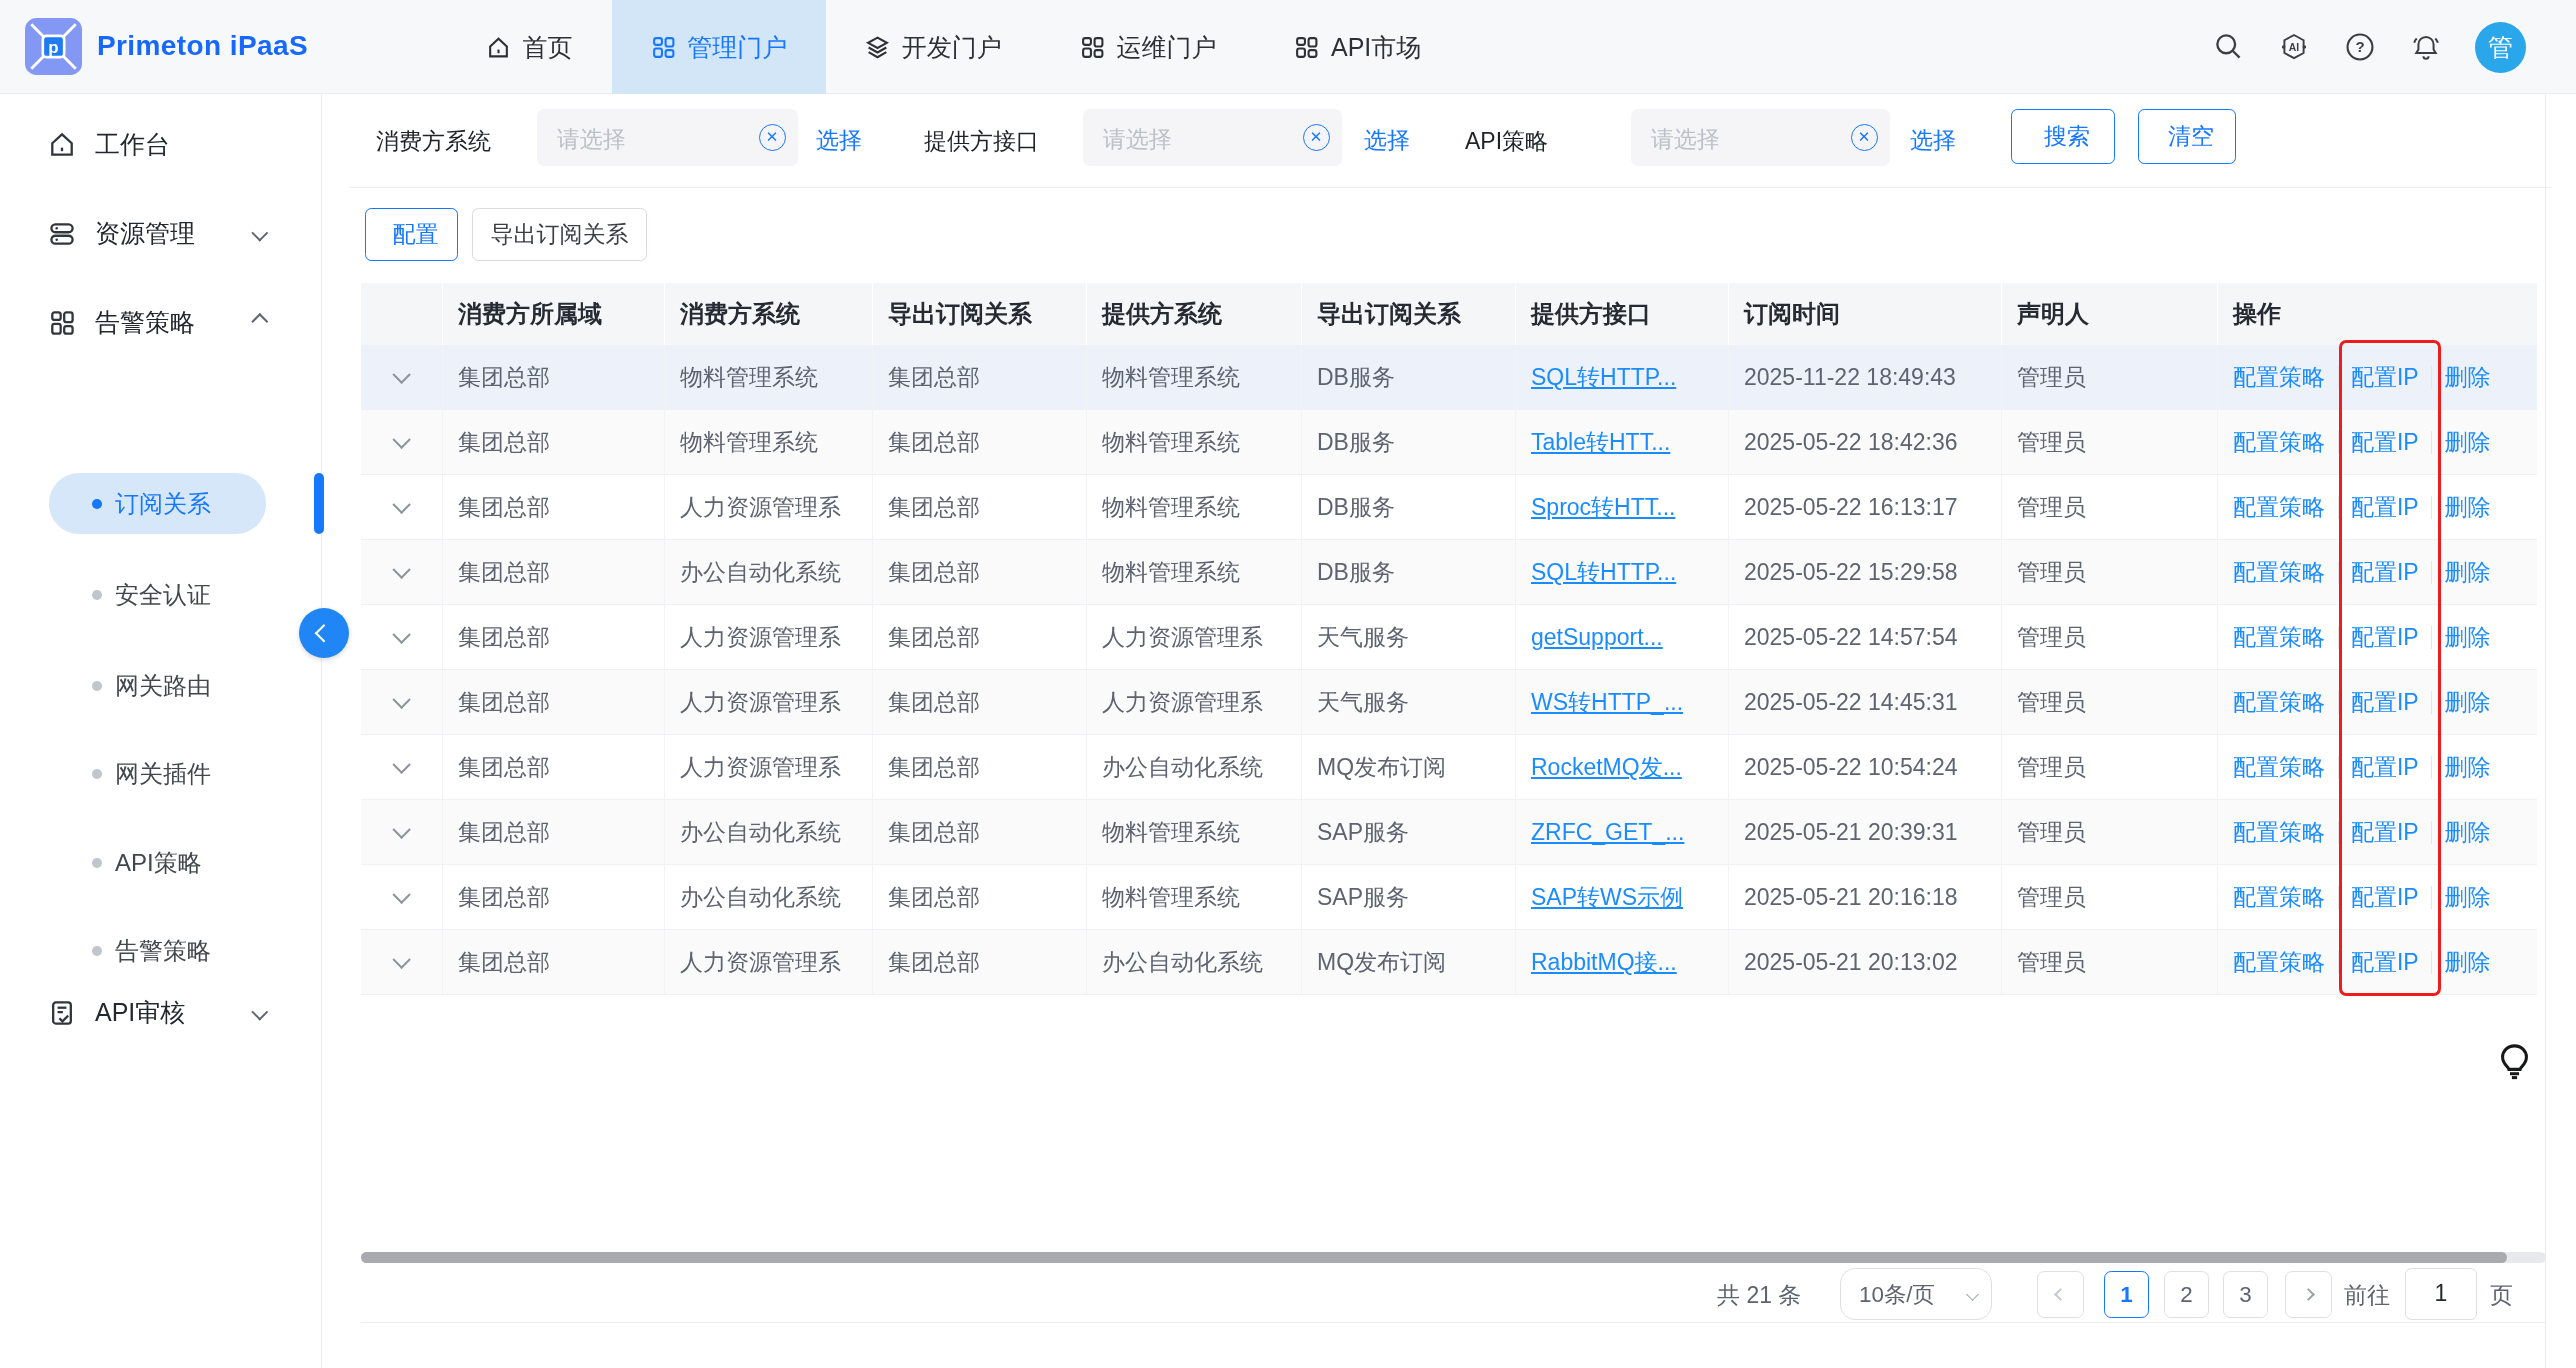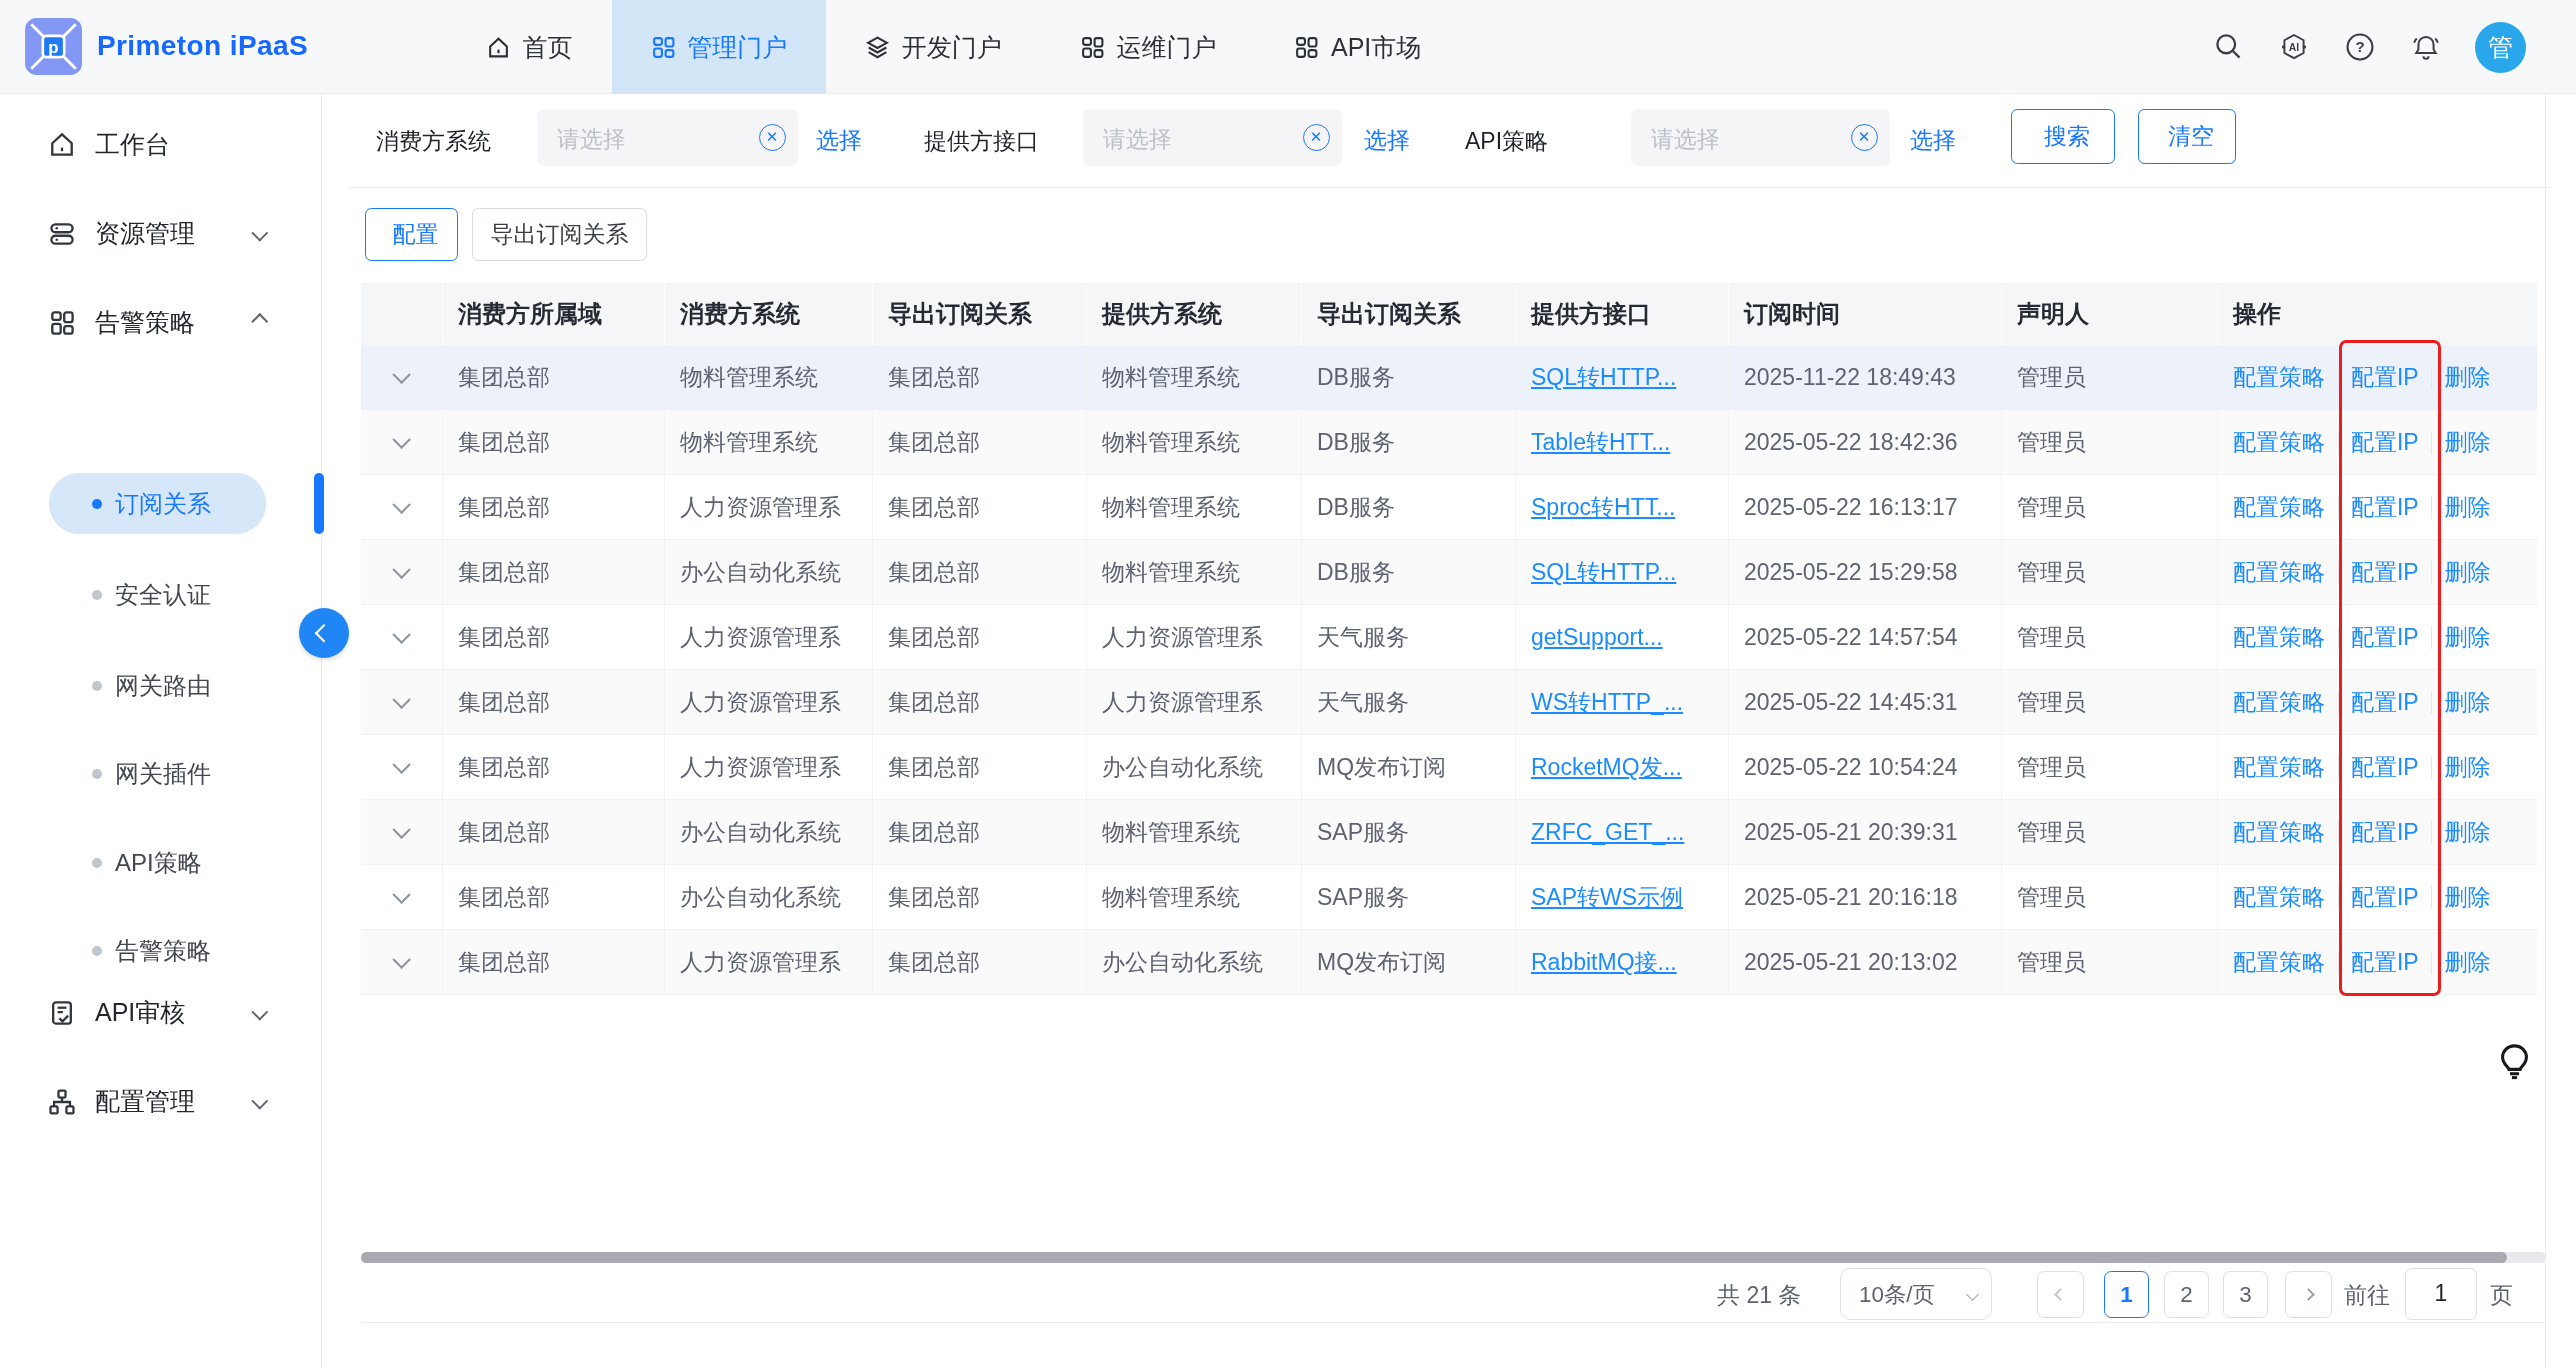--- a/index.html
+++ b/index.html
@@ -82,21 +82,21 @@
   .link.iface { text-decoration:underline; }
   .td.actions { display:flex; align-items:center; gap:12.5px; padding-left:15px; }
   .act-div { width:0.9px; height:23px; background:#e4e6eb; }
   .red-annotation { position:absolute; left:2339px; top:340px; width:102px; height:656px;
     border:3.6px solid #ee1c1c; border-radius:7.2px; z-index:9; pointer-events:none; }
   
   .hscroll-track { position:absolute; left:361px; top:1252px; width:2185px; height:10.7px; border-radius:5.4px; background:#e8e9ed; }
   .hscroll-thumb { position:absolute; left:0; top:0; width:2146px; height:10.7px; border-radius:5.4px; background:#a9aaaf; cursor:grab; }
   .pg-text { position:absolute; font-size:23px; color:#5d6370; top:1280px; }
   .pg-select { position:absolute; left:1840px; top:1268px; width:152px; height:52px; background:#fff;
-    border:1.3px solid #dcdfe6; border-radius:10px; display:flex; align-items:center; justify-content:space-between;
+    border:1.3px solid #dcdfe6; border-radius:15px; display:flex; align-items:center; justify-content:space-between;
     padding:0 14.3px 0 18px; font-size:22.4px; color:#5d6370; cursor:pointer; }
   .pg-select .chev { width:9px; height:9px; border-width:1.8px; border-color:#9aa0a9; }
   .pg-btn { position:absolute; top:1271px; width:47px; height:47px; background:#fff; border:1.3px solid #dcdfe6;
     border-radius:7.2px; display:flex; align-items:center; justify-content:center; font-size:22.4px; color:#5d6370; cursor:pointer; }
   .pg-btn .chev { width:9px; height:9px; border-width:2.2px; }
   .pg-btn.disabled .chev { border-color:#c3c7cf; }
   .pg-btn.arrow .chev { border-color:#9aa0a9; }
   .pg-btn.active { border-color:#1677ff; color:#1677ff; font-weight:bold; }
   .pg-input { position:absolute; left:2405px; top:1268px; width:72px; height:52px; background:#fff;
     border:1.3px solid #dcdfe6; border-radius:6.3px; text-align:center; line-height:49px; font-size:23px; color:#23272e; cursor:text; }
@@ -272,33 +272,20 @@
           <rect x="7" y="5" width="20" height="24" rx="3"></rect>
             <path d="M12 11 h10"></path>
             <path d="M12 16 h6"></path>
           <path d="M14 23 l3.5 3.5 L24 20"></path>
         </svg>
       </span>
       <span class="s-label">API审核</span>
       <span class="chev-wrap"><span class="chev down"></span></span>
     </div>
 
-    <div class="side-item" style="top:979px;">
-      <span class="s-icon">
-        <svg viewBox="0 0 34 34" fill="none" stroke-width="2.6">
-          <rect x="13" y="4" width="8" height="8" rx="1.5"></rect>
-            <path d="M17 12 v5"></path>
-            <path d="M8 22 v-5 h18 v5"></path>
-          <rect x="4" y="22" width="8" height="8" rx="1.5"></rect>
-            <rect x="22" y="22" width="8" height="8" rx="1.5"></rect>
-        </svg>
-      </span>
-      <span class="s-label">配置管理</span>
-      <span class="chev-wrap"><span class="chev down"></span></span>
-    </div>
   </div>
 
   <div class="collapse-toggle">
     <span class="chev left white"></span>
   </div>
 
   <div class="f-label" style="left:376px;">消费方系统</div>
   <div class="f-input" style="left:537px; width:261px;">
     <span class="f-placeholder">请选择</span>
     <span class="f-clear">✕</span>

